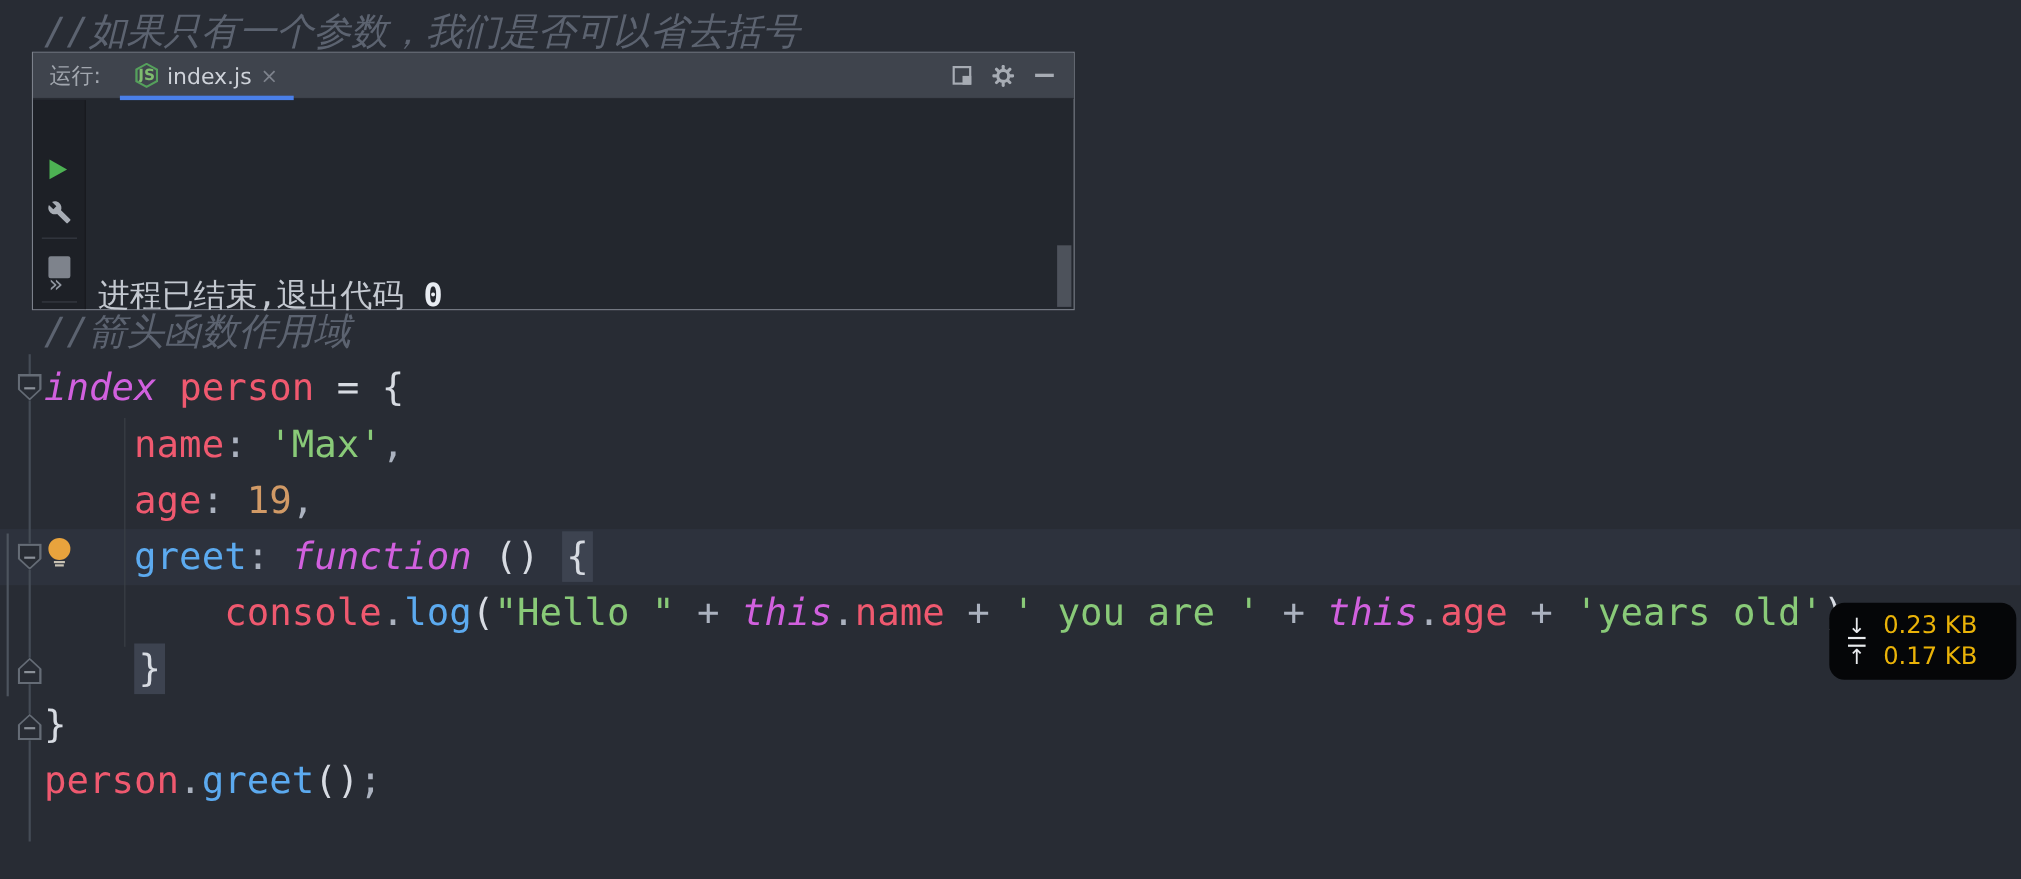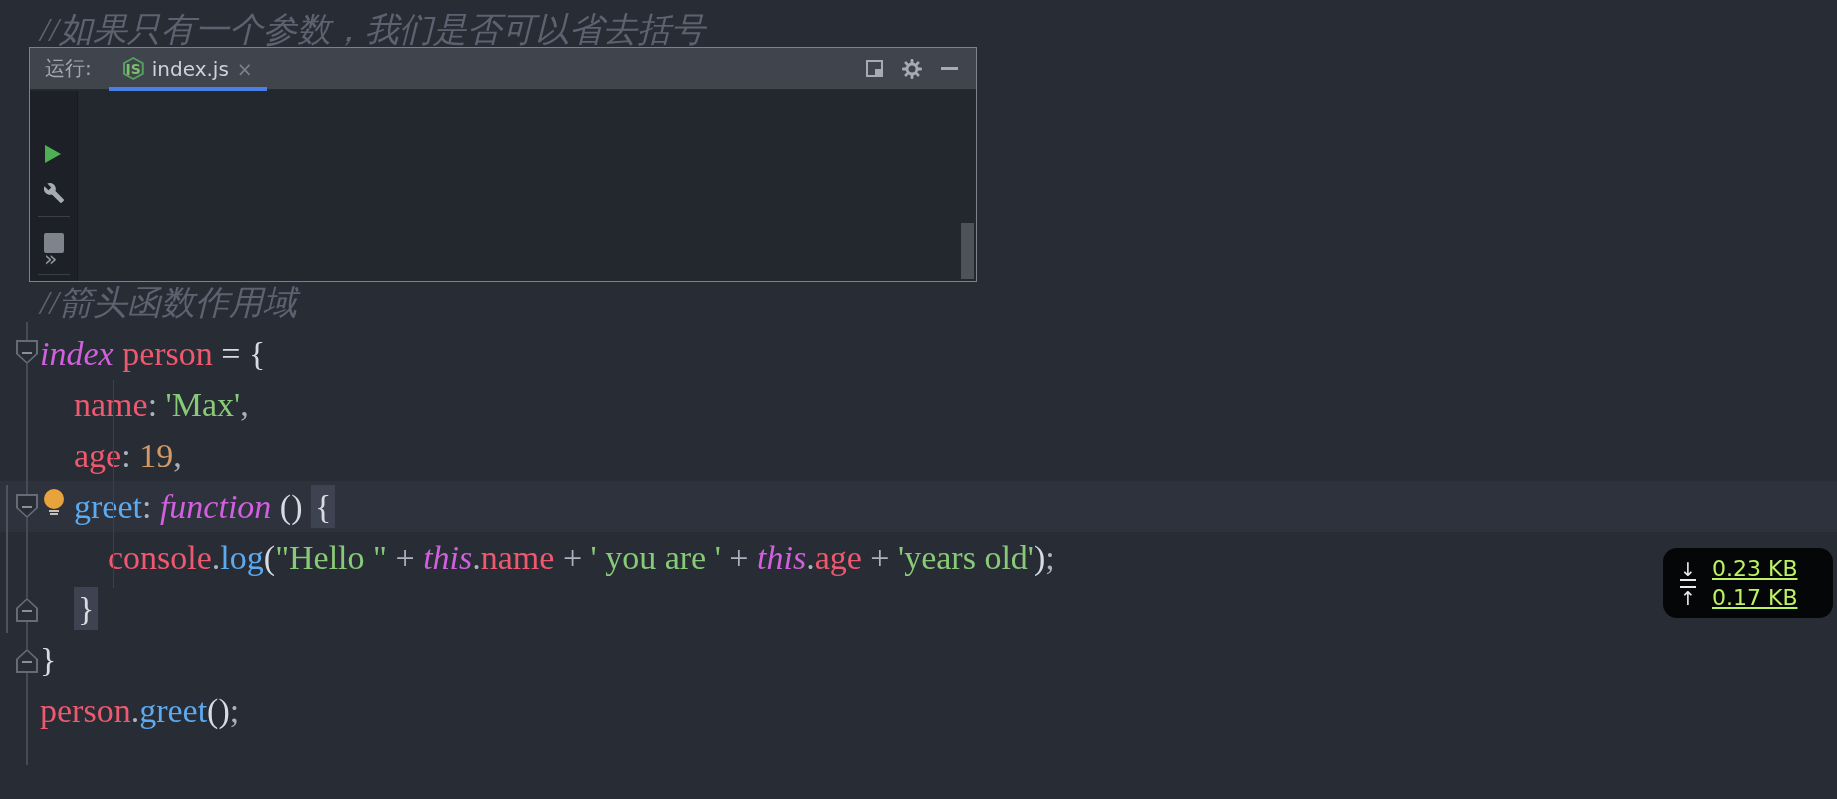--- a/index.html
+++ b/index.html
@@ -1,20 +1,20 @@
 <!DOCTYPE html>
 <html><head>
 <meta charset="utf-8">
 <style>
   * { margin:0; padding:0; box-sizing:border-box; }
   html,body { width:1837px; height:799px; overflow:hidden; }
   body { background:#282c34; font-family:"DejaVu Sans Mono", monospace; position:relative; }
 
   
-  .editor { position:absolute; inset:0; background:#282c34;font-family:Liberation Serif, serif; }
+  .editor { position:absolute; inset:0; background:#282c34; }
   .code-row { position:absolute; left:0; width:1837px; height:51px; line-height:51px;
               font-size:34px; white-space:pre; padding-left:40px; color:#abb2bf; }
   .code-row.current { background:#2d323d; }
   .tok-cm { color:#5c6370; font-style:italic; }
   .tok-kw { color:#d160de; font-style:italic; }
   .tok-red { color:#ef596f; }
   .tok-bl { color:#5caaef;margin-top:36px; }
   .tok-gr { color:#89ca78; }
   .tok-or { color:#d19a66; }
   .tok-pu { color:#abb2bf; }
@@ -78,21 +78,21 @@
   
   .netwidget { position:absolute; left:1663px; top:548px; width:170px; height:70px;
                background:#050608; border-radius:14px; padding:6px 0 0 15px;
                font-family:"DejaVu Sans", "Liberation Sans", sans-serif; }
   .netrow { display:flex; align-items:center; height:29px; gap:14px; }
   .netarrow { position:relative; width:20px; height:24px; color:#e8eaed; font-size:19px;
               line-height:24px; text-align:center; }
   .netarrow .bar { position:absolute; left:2px; width:16px; height:2px; background:#e8eaed; }
   .netarrow.down .bar { bottom:0; }
   .netarrow.up .bar { top:0; }
-  .netval { color:#bef264; font-size:22px;text-decoration:underline; }
+  .netval { color:#eab308; font-size:22px; }
 </style>
 </head>
 <body>
 
 <div class="editor">
 
   <div class="code-row" style="top:4px"><span class="tok-cm">//如果只有一个参数，我们是否可以省去括号</span></div>
 
   <div id="code-lines">
       <div class="code-row" style="top: 277px;"><span class="tok-cm">//箭头函数作用域</span></div>
@@ -178,20 +178,21 @@
     <div class="play-icon"></div>
     <svg class="wrench-icon" width="22" height="22" viewBox="0 0 24 24">
       <path fill="#a7acb4" d="M22.7 19l-9.1-9.1c.9-2.3.4-5-1.5-6.9-2-2-5-2.4-7.4-1.3L9 6 6 9 1.6 4.7C.4 7.1.9 10.1 2.9 12.1c1.9 1.9 4.6 2.4 6.9 1.5l9.1 9.1c.4.4 1 .4 1.4 0l2.3-2.3c.5-.4.5-1.1.1-1.4z"></path>
     </svg>
     <div class="tb-divider" style="top:125px"></div>
     <div class="stop-icon"></div>
     <div class="tb-divider" style="top:183px"></div>
     <div class="more-icon">»</div>
   </div>
 
+  <div class="console-line" style="top:203px"><span>进程已结束,退出代码 </span><span class="exit-code">0</span></div>
 
   <div class="scroll-thumb"></div>
 </div>
 
 <div class="netwidget">
   <div class="netrow">
     <div class="netarrow down"><span>↓</span><div class="bar"></div></div>
     <span class="netval">0.23 KB</span>
   </div>
   <div class="netrow">

